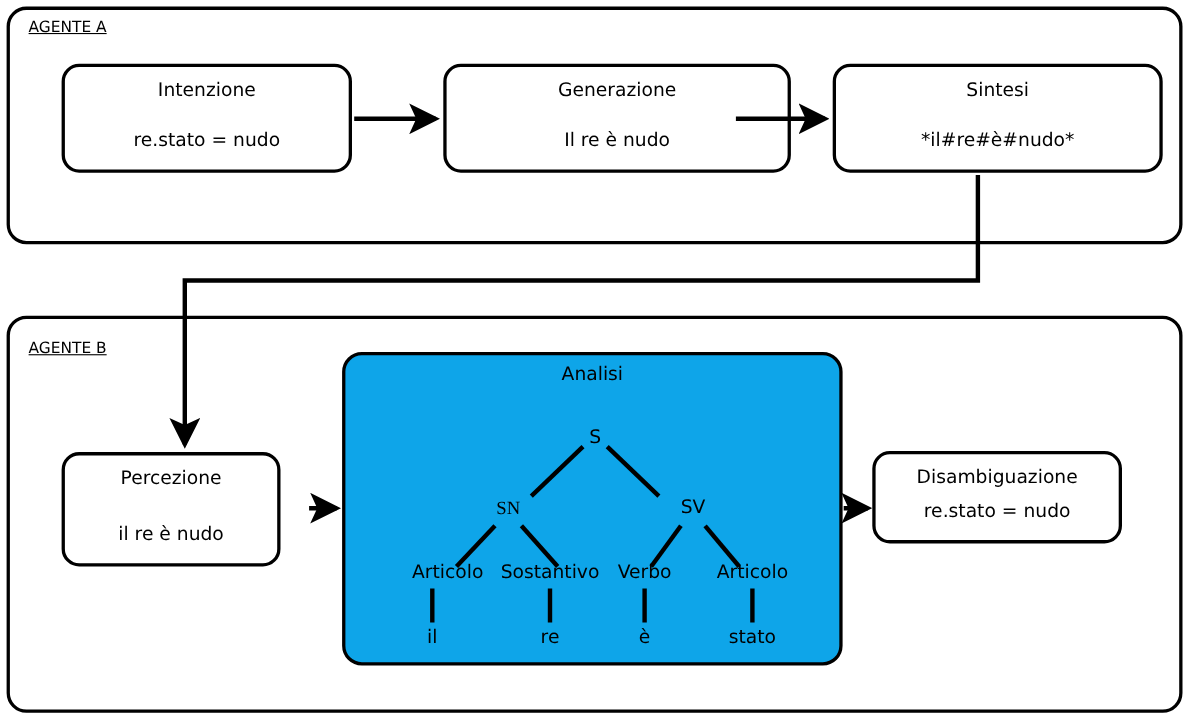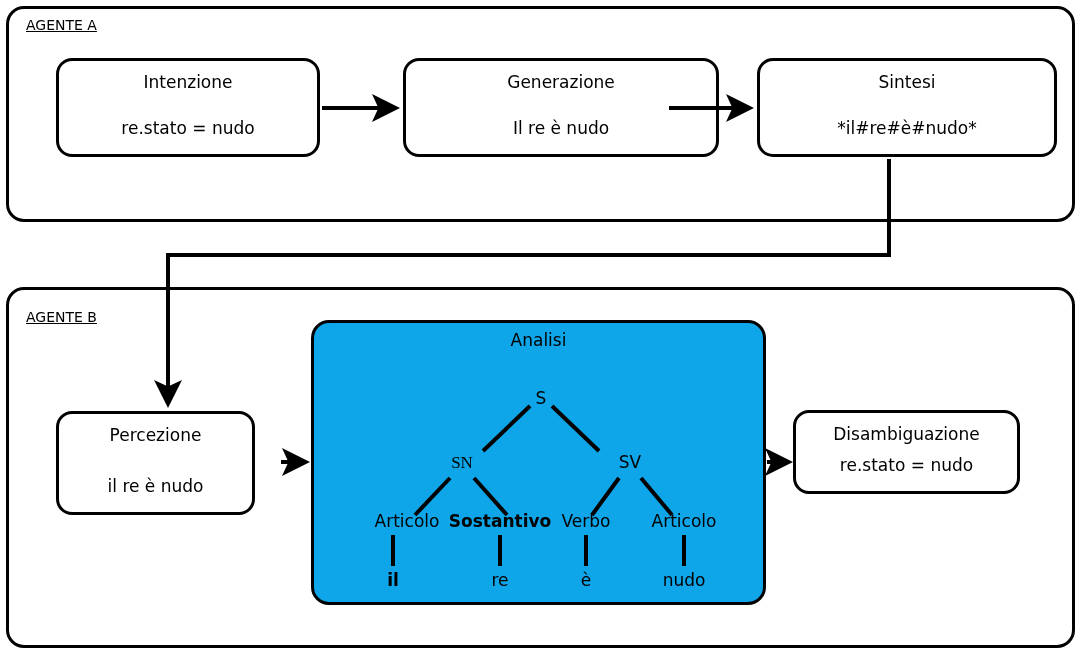--- a/index.html
+++ b/index.html
@@ -176,28 +176,28 @@
           <line x1="370" y1="212" x2="370" y2="243"></line>
         </g>
       </svg>
 
       <div class="tnode" style="left:227px; top:75px;">S</div>
 
       <div class="tnode" style="left:148px; top:139px;font-family:Liberation Serif, serif;">SN</div>
       <div class="tnode" style="left:316px; top:139px;">SV</div>
 
       <div class="tnode" style="left:65px; top:198px;margin-left:28px;">Articolo</div>
-      <div class="tnode" style="left:186px; top:198px;font-weight:bold;">Sostantivo</div>
+      <div class="tnode" style="left:186px; top:198px;">Sostantivo</div>
       <div class="tnode" style="left:272px; top:198px;">Verbo</div>
       <div class="tnode" style="left:370px; top:198px;">Articolo</div>
 
-      <div class="tnode" style="left:79px; top:257px;font-weight:bold;">il</div>
+      <div class="tnode" style="left:79px; top:257px;">il</div>
       <div class="tnode" style="left:186px; top:257px;text-align:center;">re</div>
       <div class="tnode" style="left:272px; top:257px;">è</div>
-      <div class="tnode" style="left:370px; top:257px;">nudo</div>
+      <div class="tnode" style="left:370px; top:257px;">stato</div>
     </div>
   </div>
 
   <svg id="wires" viewBox="0 0 1081 662">
     <defs>
       <marker id="arrowhead" markerWidth="7" markerHeight="7" refX="6" refY="3.5" orient="auto" markerUnits="strokeWidth">
         <path d="M0,0 L7,3.5 L0,7 L1.6,3.5 z" fill="#000000"></path>
       </marker>
     </defs>
 

